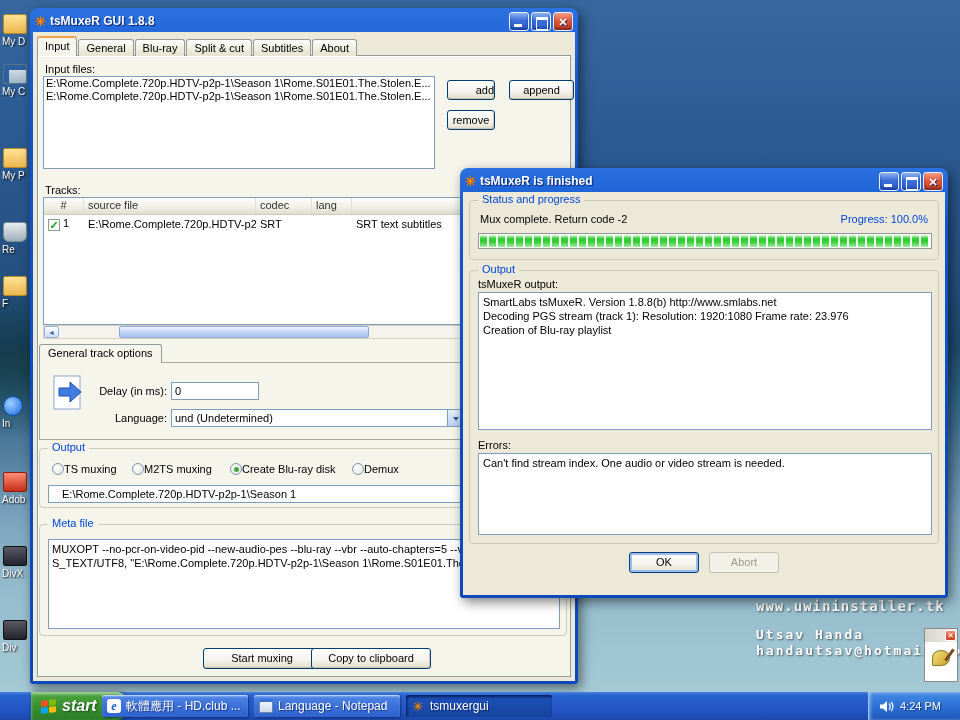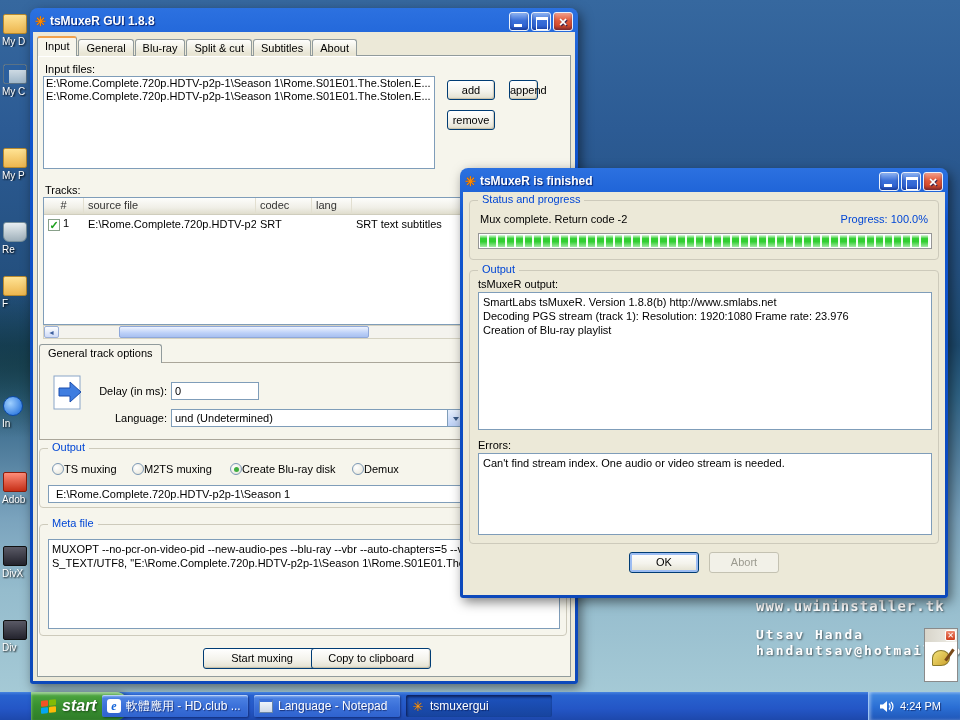--- a/index.html
+++ b/index.html
@@ -204,22 +204,22 @@
         <div class="xtab">About</div>
       </div>
       <div class="page"></div>
 
       <div class="lbl" style="left:12px;top:31px;">Input files:</div>
 
       <div class="sunken" style="left:10px;top:44px;width:392px;height:93px;">
         <div class="lb-item">E:\Rome.Complete.720p.HDTV-p2p-1\Season 1\Rome.S01E01.The.Stolen.E...</div>
         <div class="lb-item">E:\Rome.Complete.720p.HDTV-p2p-1\Season 1\Rome.S01E01.The.Stolen.E...</div>
       </div>
-      <div class="xbtn" style="left:414px;top:48px;width:48px;height:20px;line-height:18px;">add</div>
-      <div class="xbtn" style="left:476px;top:48px;width:29px;height:20px;line-height:18px;">append</div>
+      <div class="xbtn" style="left:414px;top:48px;width:48px;height:20px;line-height:18px;text-align:right;">add</div>
+      <div class="xbtn" style="left:476px;top:48px;width:65px;height:20px;line-height:18px;">append</div>
       <div class="xbtn" style="left:414px;top:78px;width:48px;height:20px;line-height:18px;">remove</div>
 
       <div class="lbl" style="left:12px;top:152px;">Tracks:</div>
 
       <div class="tracks" style="left:10px;top:165px;width:524px;height:128px;">
         <div class="thead">
           <div class="th c1" style="text-align:center;">#</div>
           <div class="th c2">source file</div>
           <div class="th c3">codec</div>
           <div class="th c4">lang</div>
@@ -271,21 +271,21 @@
             <span>M2TS muxing</span>
         </div>
         <div class="radio-item" style="left:190px;top:14px;">
           <span class="rdot sel"></span>
             <span>Create Blu-ray disk</span>
         </div>
         <div class="radio-item" style="left:312px;top:14px;">
           <span class="rdot"></span>
             <span>Demux</span>
         </div>
-        <div class="sunken" style="left:8px;top:36px;width:510px;height:18px;line-height:16px;padding-left:7px;">E:\Rome.Complete.720p.HDTV-p2p-1\Season 1</div>
+        <div class="sunken" style="left:8px;top:36px;width:510px;height:18px;line-height:16px;padding-left:13px;">E:\Rome.Complete.720p.HDTV-p2p-1\Season 1</div>
       </div>
 
       <div class="grp" style="left:6px;top:492px;width:528px;height:112px;">
         <span class="grp-cap onpage">Meta file</span>
         <div class="sunken" style="left:8px;top:14px;width:512px;height:90px;padding:2px 3px;">
           <div class="txtline">MUXOPT --no-pcr-on-video-pid --new-audio-pes --blu-ray --vbr --auto-chapters=5 --vbv-len=50</div>
           <div class="txtline">S_TEXT/UTF8, "E:\Rome.Complete.720p.HDTV-p2p-1\Season 1\Rome.S01E01.The.Stolen...</div>
         </div>
       </div>
 

